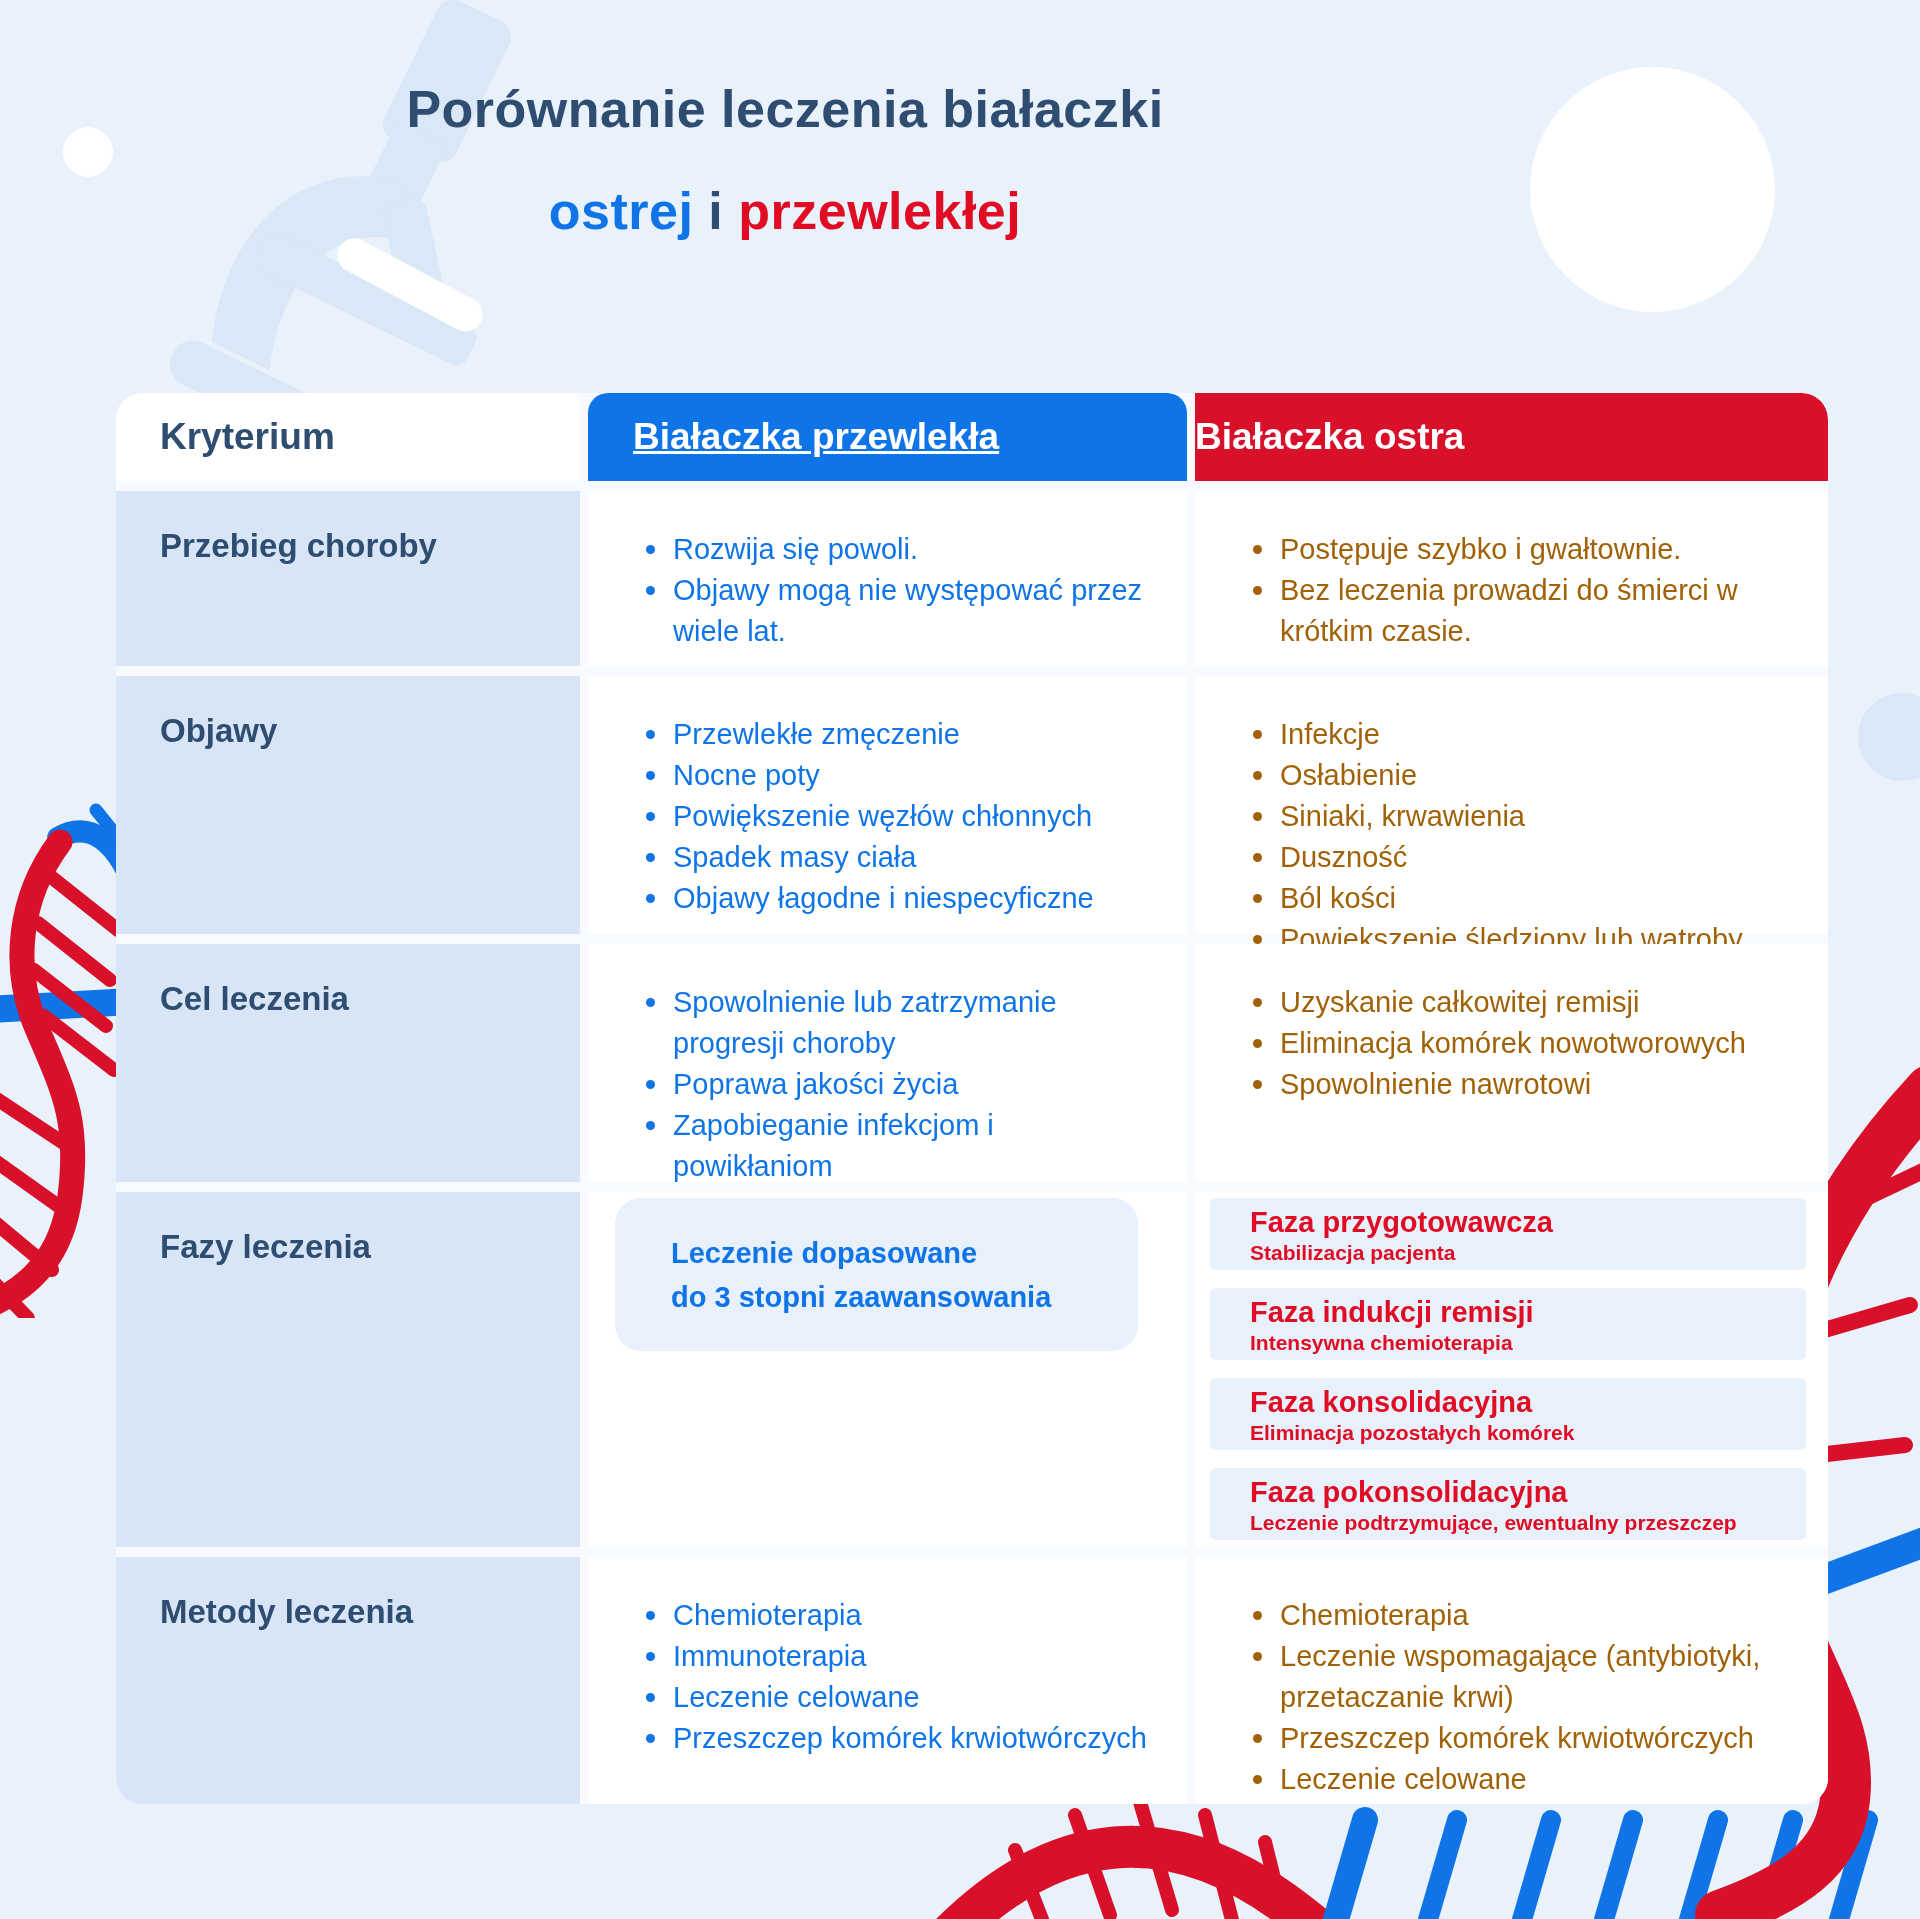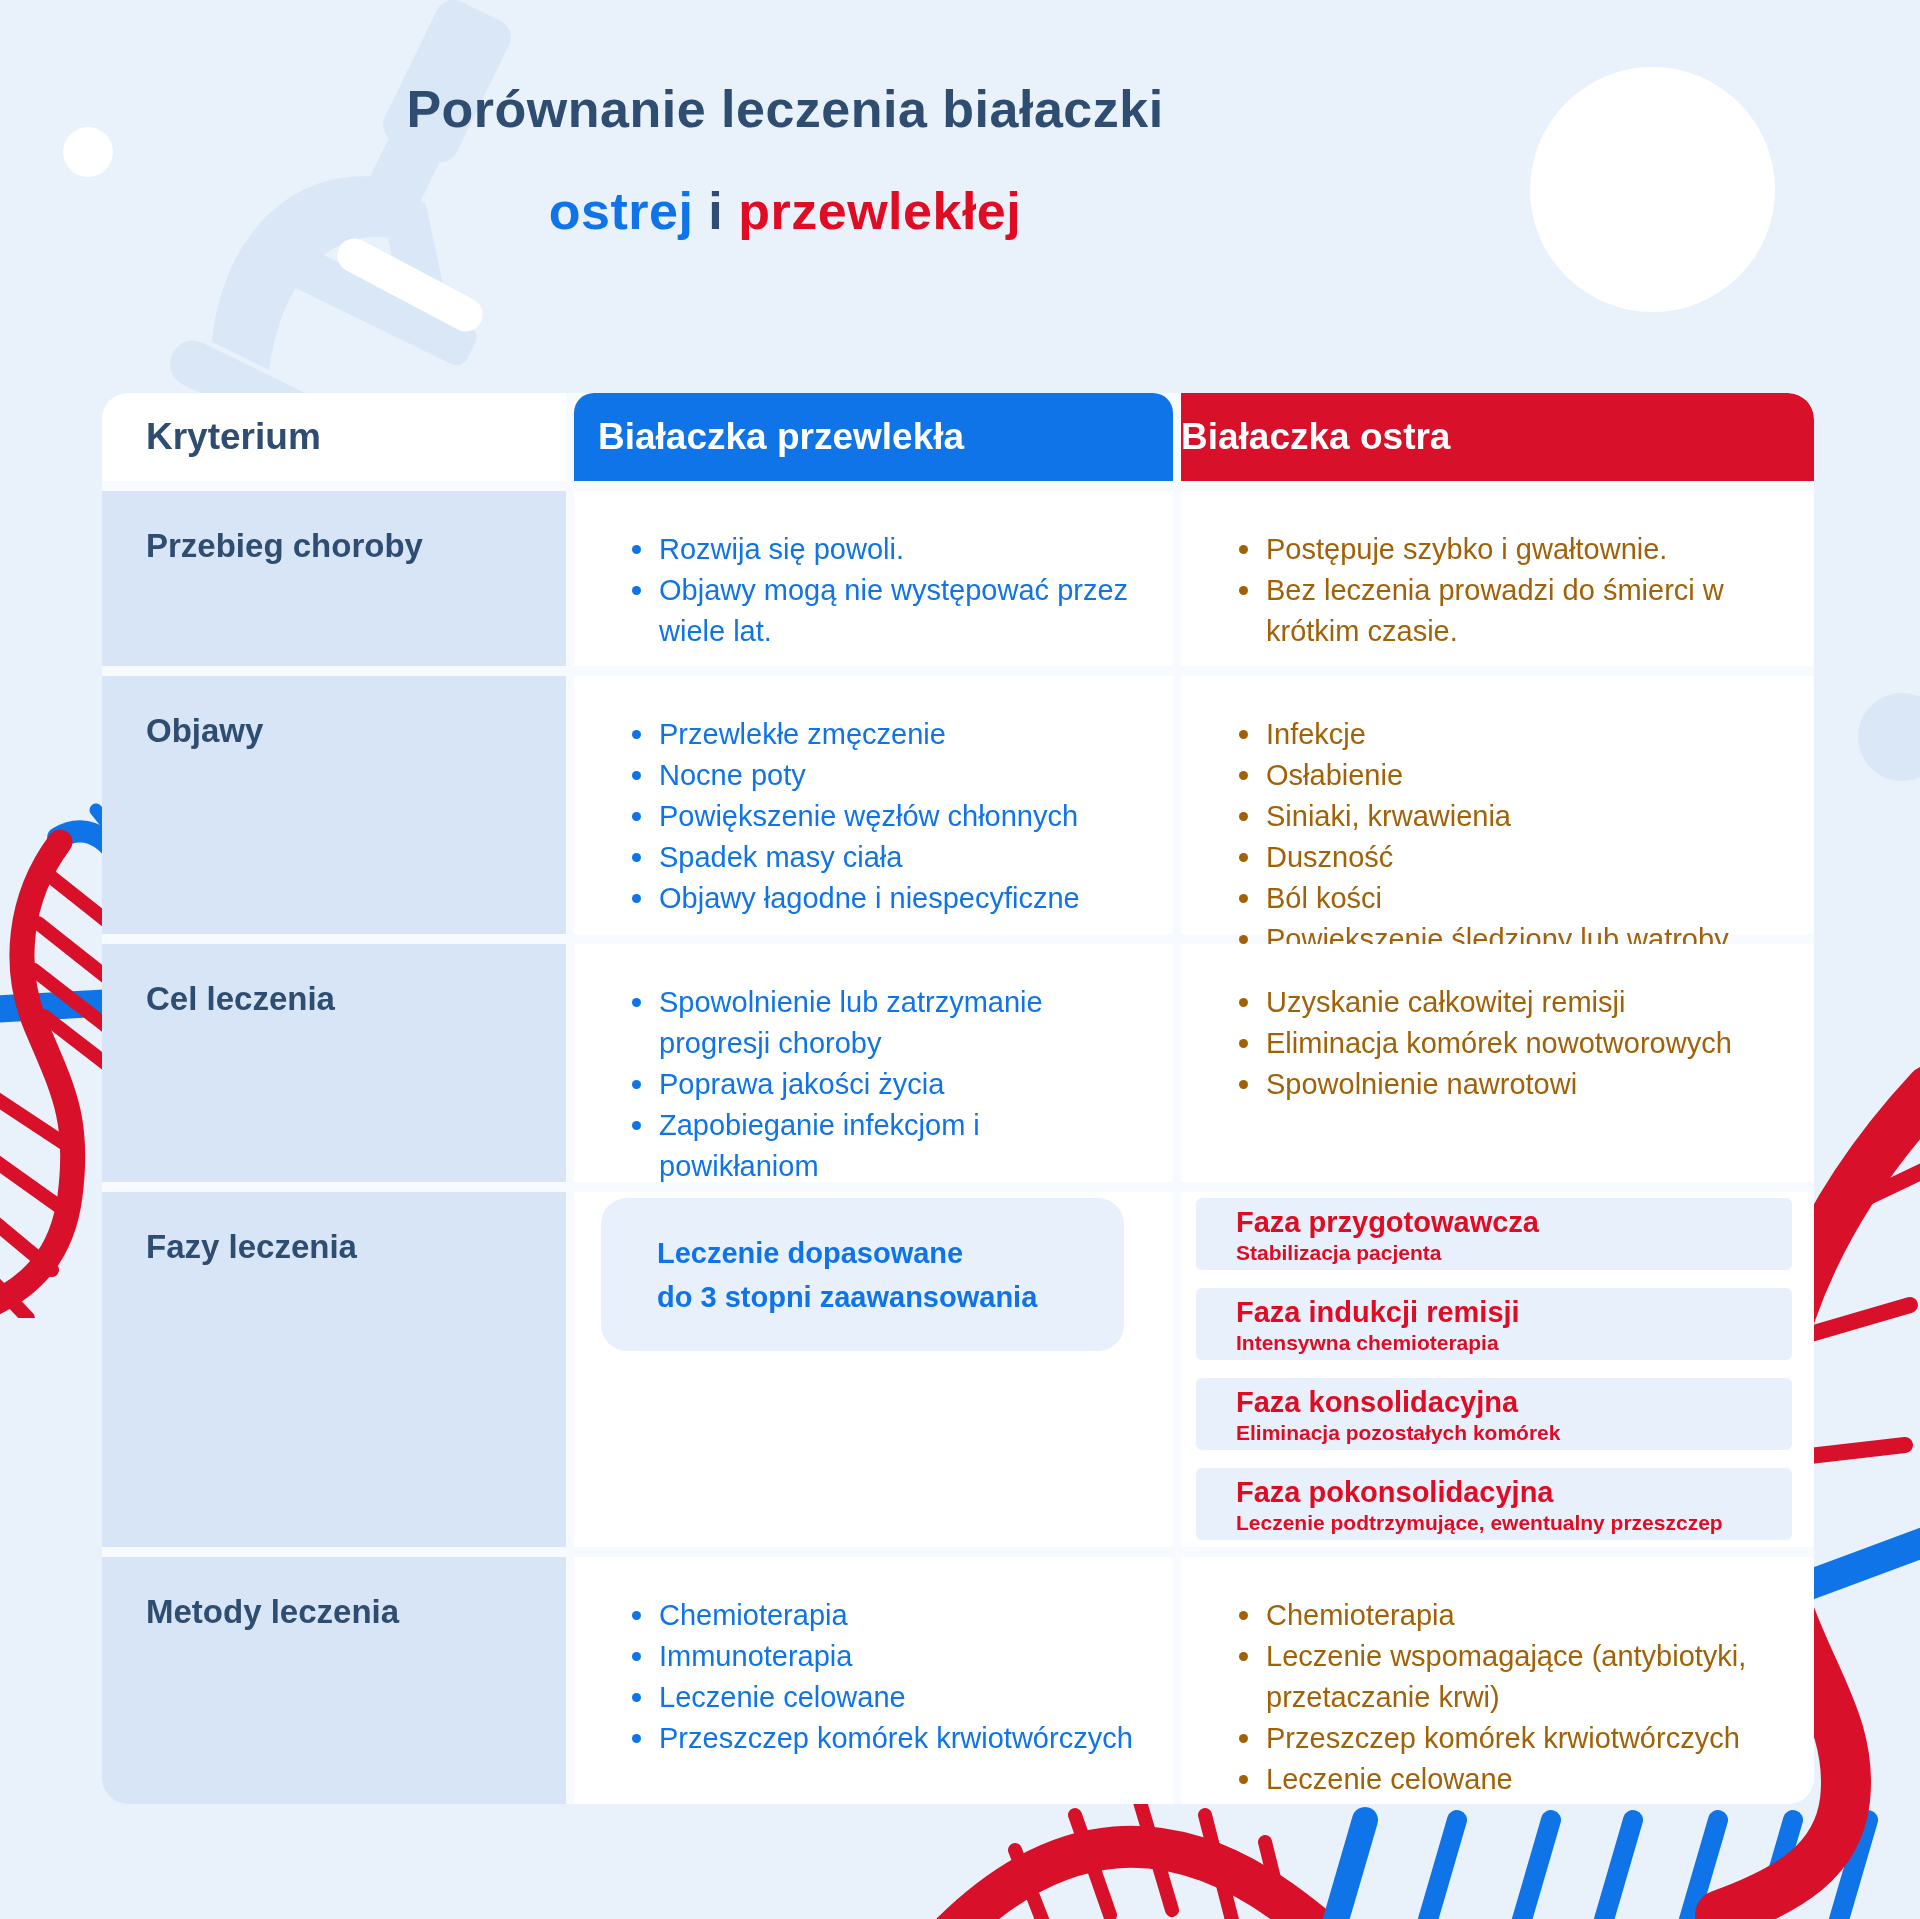--- a/index.html
+++ b/index.html
@@ -15,33 +15,33 @@
   
   .title{
     position:absolute;left:120px;top:58px;width:1330px;z-index:3;
     text-align:center;font-weight:bold;font-size:52px;line-height:102px;
     color:#2e4d70;letter-spacing:.5px;
   }
   .t-blue{color:#0f74e8;}
   .t-red{color:#df0c24;}
   
   .table-wrap{
-    position:absolute;left:102px;top:393px;width:1712px;height:1411px;
+    position:absolute;left:116px;top:393px;width:1712px;height:1411px;
     border-radius:26px;overflow:hidden;background:#f7fbff;z-index:2;
   }
   .grid{
     display:grid;width:100%;height:100%;
     grid-template-columns:464px 599px 633px;
     grid-template-rows:88px 175px 258px 238px 355px 247px;
     column-gap:8px;row-gap:10px;
   }
   .grid > div{box-sizing:border-box;}
   .hd{display:flex;align-items:center;font-weight:bold;font-size:37px;}
   .hd-crit{background:#ffffff;color:#2e4d70;padding-left:44px;border-radius:26px 0 0 0;}
-  .hd-chronic{background:#0f74e8;color:#ffffff;padding-left:24px;border-radius:20px 20px 0 0;}
+  .hd-chronic{background:#0f74e8;color:#ffffff;padding-left:45px;border-radius:20px 20px 0 0;text-decoration:underline;}
   .hd-acute{background:#d8102a;color:#ffffff;border-radius:0 26px 0 0;}
   .crit{background:#d7e5f6;color:#2e4d70;font-weight:bold;font-size:33px;padding:36px 20px 0 44px;}
   .cell{background:#ffffff;padding:38px 26px 0 56px;}
   .cell-plain{background:#ffffff;padding:0;}
   .bullet{display:flex;align-items:flex-start;font-weight:normal;font-size:29px;line-height:41px;}
   .b-dot{width:9px;height:9px;border-radius:50%;background:currentColor;margin:16px 18px 0 2px;flex:none;}
   .col-chronic{color:#0f74e8;}
   .col-acute{color:#a16207;}
   .note-box{
     box-sizing:border-box;margin:6px 0 0 27px;width:523px;height:153px;

